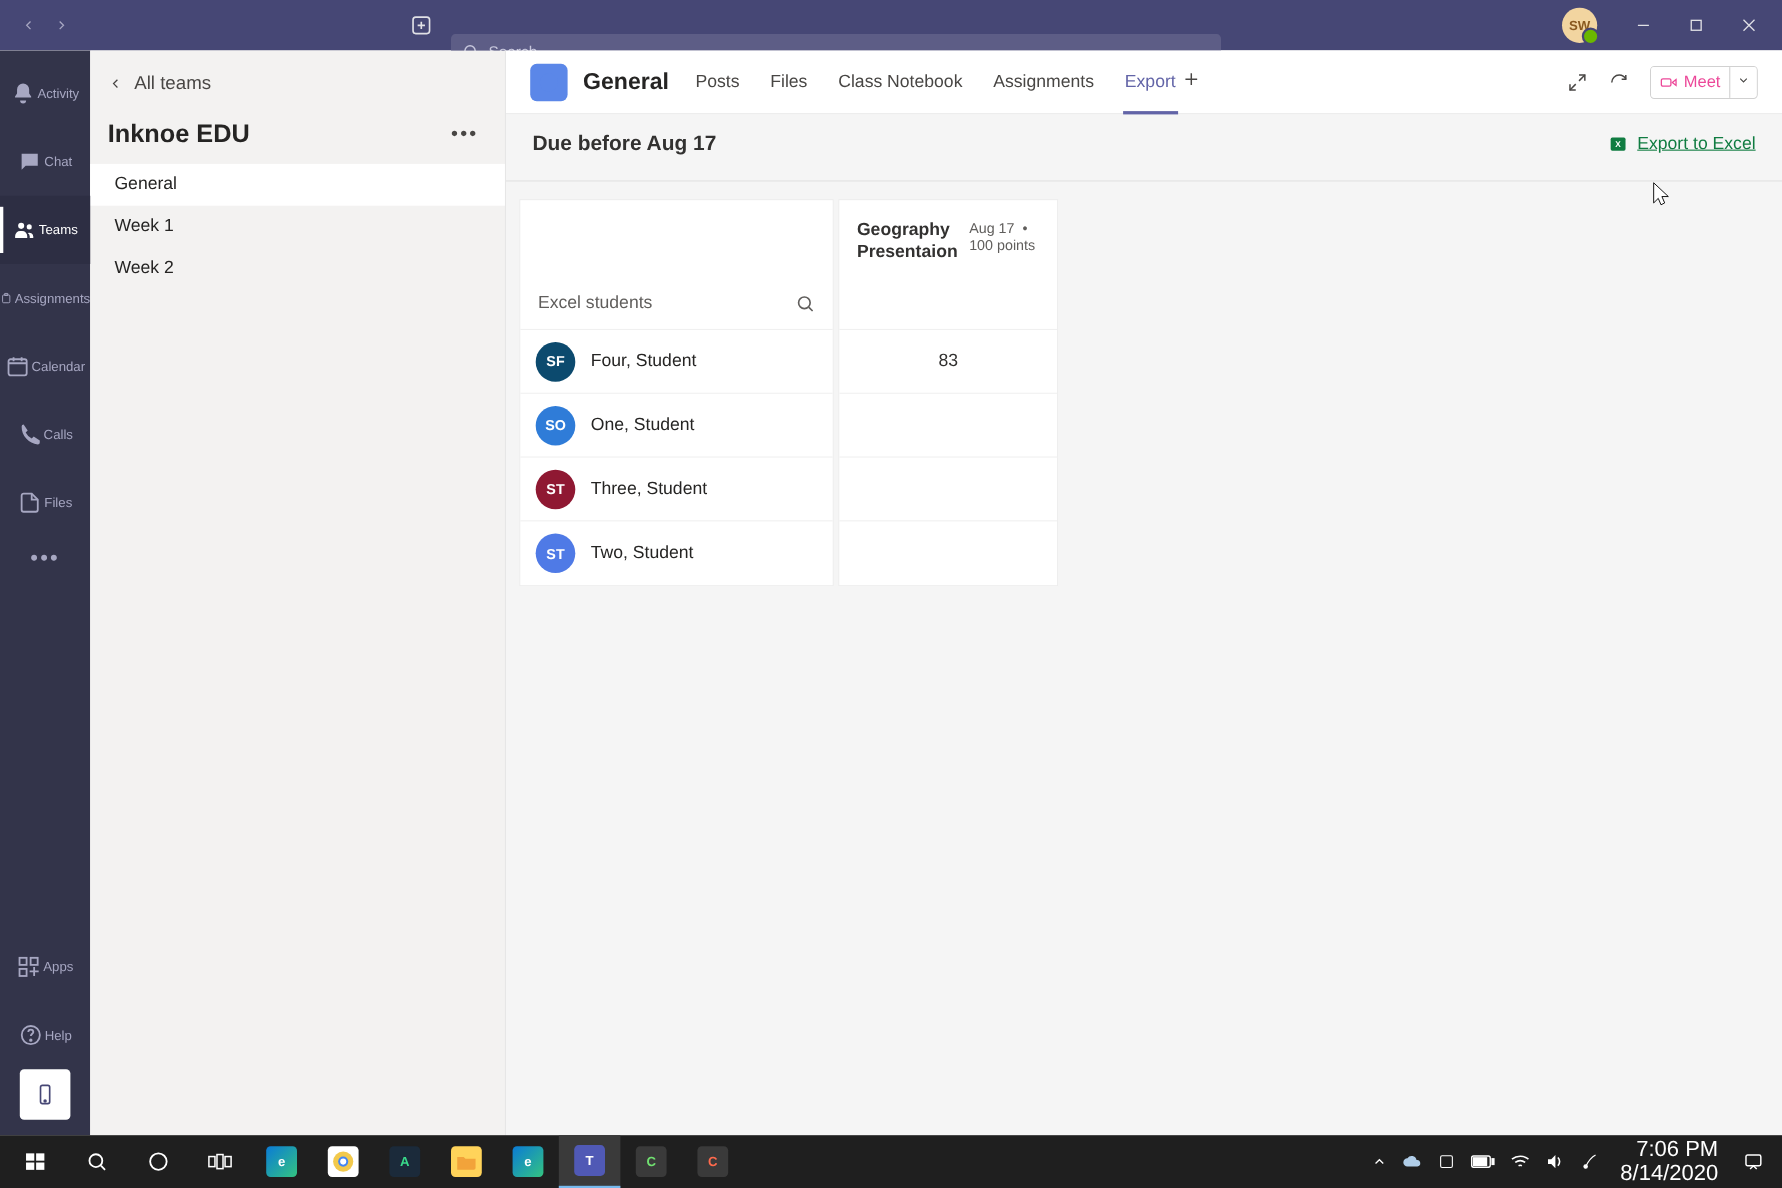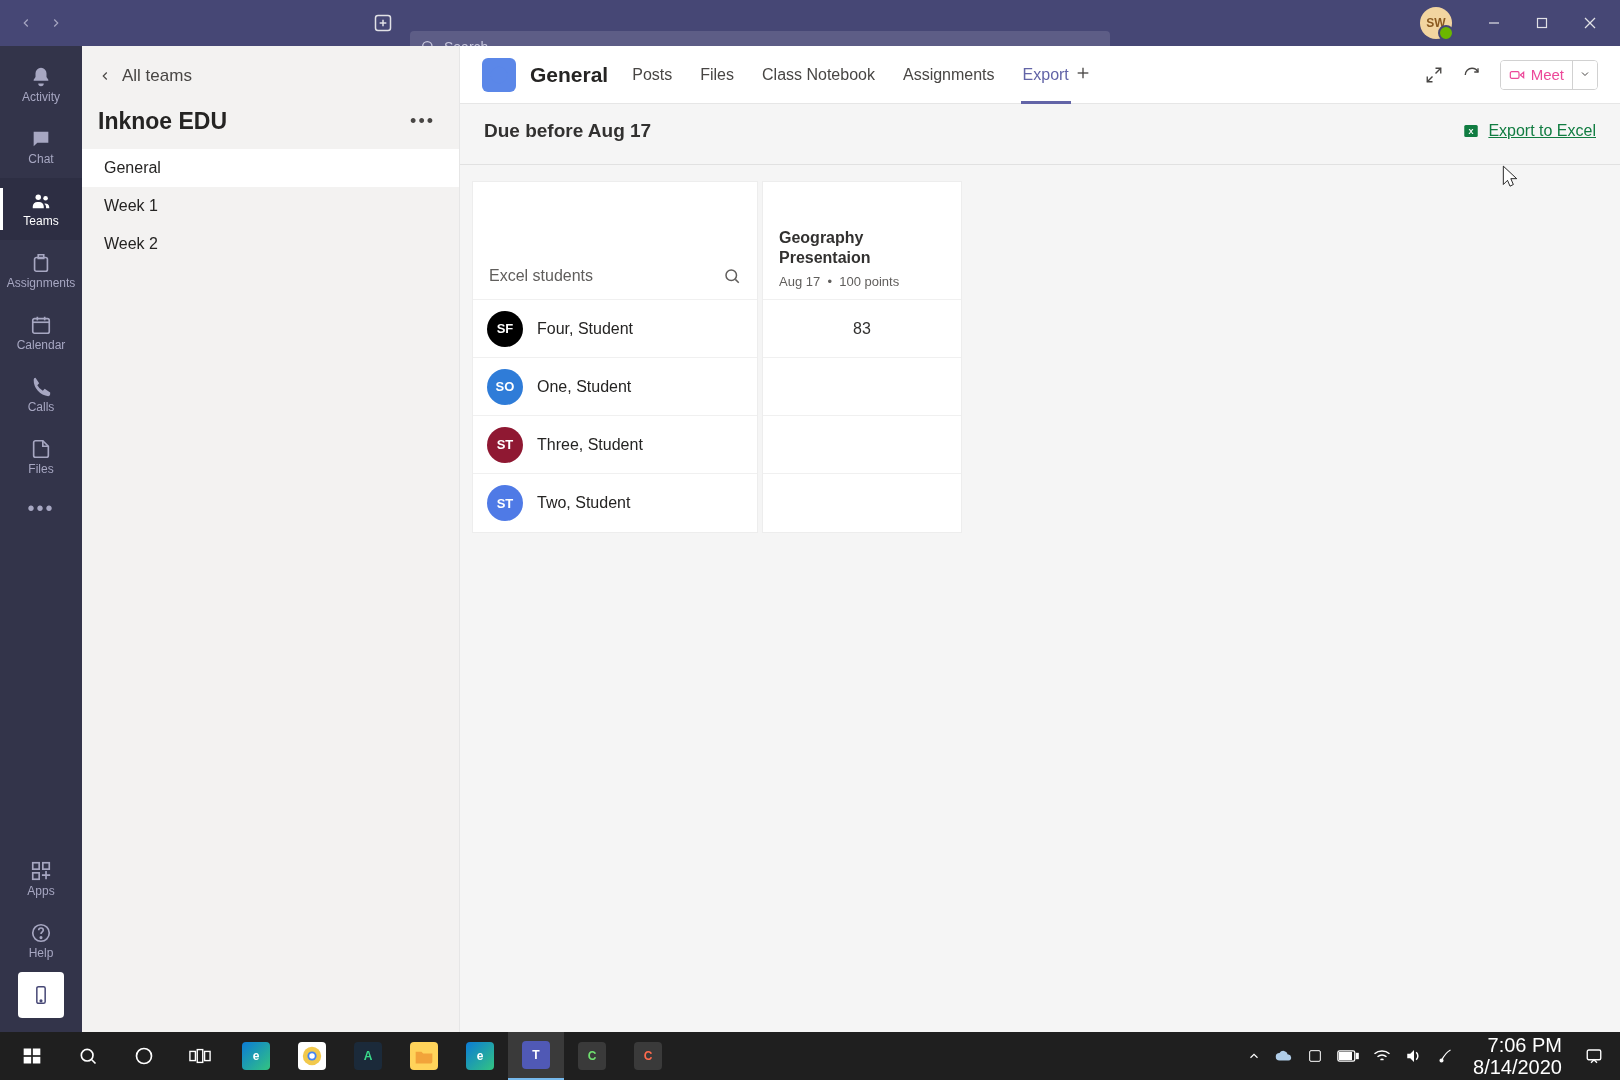--- a/index.html
+++ b/index.html
@@ -63,21 +63,21 @@
     height: calc(1080px - 46px - 48px); 
     background:#f0f0f0;
   }
 
   
   .rail {
     width:82px; background:#33344a; display:flex; flex-direction:column; align-items:center;
     padding-top:8px; color:#a7a7c2;
   }
   .rail-item {
-    width:82px; height:62px; display:flex; flex-direction:column; align-items:center; justify-content:center;
+    width:82px; height:62px; display:flex; align-items:center; justify-content:center;
     gap:2px; cursor:pointer; font-size:12px; color:#a7a7c2; position:relative;
   }
   .rail-item.active { background:#2d2e43; color:#ffffff; }
   .rail-item.active::before {
     content:""; position:absolute; left:0; top:10px; bottom:10px; width:3px; background:#ffffff;
   }
   .rail-item svg { width:22px; height:22px; }
   .rail-spacer { flex:1; }
   .rail-mobile {
     width:46px; height:46px; margin-bottom:14px; background:#ffffff; border-radius:4px;
@@ -150,21 +150,21 @@
     display:flex; align-items:center; gap:8px; color:#107c41; font-size:16px;
     text-decoration:underline; cursor:pointer;
   }
 
   
   .grades-wrap { padding:16px 8px; display:flex; }
   .g-col-left,.g-col-right{ background:#ffffff; border:1px solid #ededed; }
   .g-col-left { width:286px; margin-left:4px; }
   .g-col-right { width:200px; margin-left:4px; }
   .g-head { height:118px; padding:18px 16px 10px 16px; border-bottom:1px solid #f0f0f0;}
-  .g-head.assignment { display:flex; flex-direction:column; justify-content:flex-end; gap:6px; }
+  .g-head.assignment { display:flex; flex-direction:row; justify-content:flex-end; gap:6px; }
   .g-head.assignment .title { font-size:16px; font-weight:600; color:#323130; line-height:1.25;}
   .g-head.assignment .meta { font-size:13px; color:#605e5c; }
   .g-head.search { display:flex; align-items:flex-end; }
   .search-students {
     display:flex; align-items:center; justify-content:space-between; width:100%;
     color:#605e5c; font-size:16px; padding-bottom:4px;
   }
   .g-row { height:58px; display:flex; align-items:center; border-bottom:1px solid #f0f0f0;}
   .g-row:last-child{border-bottom:none;}
   .g-col-left .g-row { padding:0 14px; gap:14px;}
@@ -421,21 +421,21 @@
           <div class="search-students">
             <span>Excel students</span>
             <svg width="18" height="18" viewBox="0 0 24 24" fill="none" stroke="currentColor" stroke-width="2">
                 <circle cx="11" cy="11" r="7"></circle>
                 <line x1="21" y1="21" x2="16.5" y2="16.5"></line>
               </svg>
           </div>
         </div>
         <div id="student-rows">
             <div class="g-row">
-              <div class="stu-avatar" style="background:#000000">SF</div>
+              <div class="stu-avatar" style="background:#0c4a6e">SF</div>
               <div class="stu-name">Four, Student</div>
             </div>
             <div class="g-row">
               <div class="stu-avatar" style="background:#2f7cd8">SO</div>
               <div class="stu-name">One, Student</div>
             </div>
             <div class="g-row">
               <div class="stu-avatar" style="background:#8f1832">ST</div>
               <div class="stu-name">Three, Student</div>
             </div>

